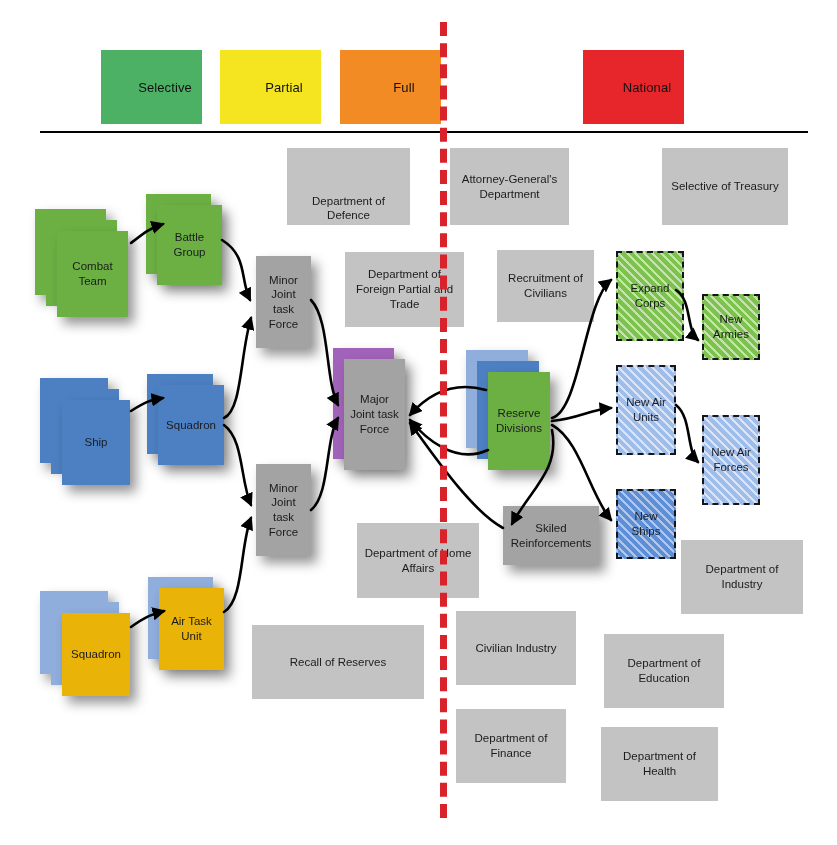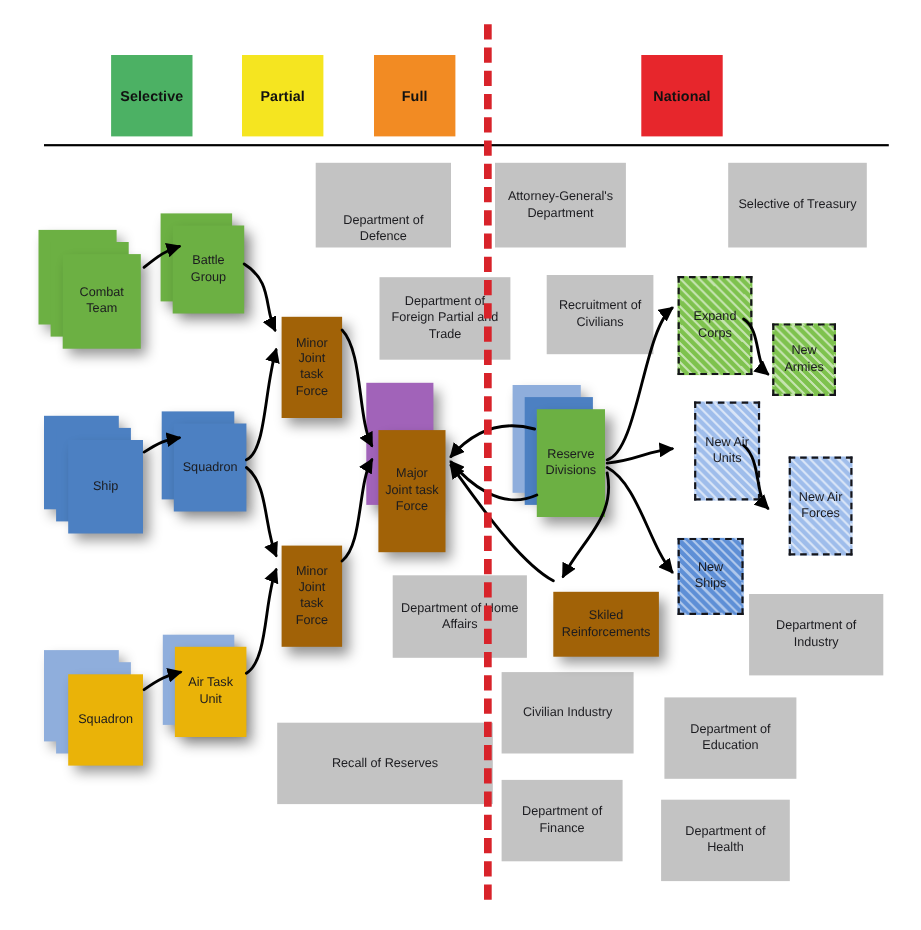--- a/index.html
+++ b/index.html
@@ -15,24 +15,25 @@
     background:#ffffff;
     overflow:hidden;
   }
 
   
   .legend-box{
     position:absolute;
     display:flex;
     align-items:center;
     justify-content:center;
-    font-weight:bold;
+    font-weight:normal;
     font-size:13px;
     color:#111111;
     letter-spacing:.1px;
+    padding-left:27px;
   }
 
   .rule{
     position:absolute;
     background:#000000;
     height:1.5px;
   }
 
   
   .divider{
@@ -62,21 +63,21 @@
     font-size:11.5px;
   }
 
   
   .card{
     box-shadow:6px 7px 11px rgba(0,0,0,.42);
   }
   .card.green{background:#6CB043;}
   .card.blue{background:#4C80C2;}
   .card.lblue{background:#eab308;}
-  .card.purple{background:#a16207;margin-top:32px;}
+  .card.purple{background:#a3a3a3;}
 
   
   .ghost{
     position:absolute;
     box-sizing:border-box;
   }
   .ghost.green{background:#6CB043;}
   .ghost.blue{background:#4C80C2;}
   .ghost.lblue{background:#8FAEDC;}
   .ghost.purple{background:#A163B9;}
@@ -89,21 +90,20 @@
   }
   .hatch.green{
     background-color:#7EC24E;
     background-image:repeating-linear-gradient(45deg,
       rgba(255,255,255,.55) 0 2px, rgba(255,255,255,0) 2px 6px);
   }
   .hatch.lblue{
     background-color:#9FBDEB;
     background-image:repeating-linear-gradient(45deg,
       rgba(255,255,255,.6) 0 2px, rgba(255,255,255,0) 2px 6px);
-    margin-left:15px;
   }
   .hatch.blue{
     background-color:#5E8FD6;
     background-image:repeating-linear-gradient(45deg,
       rgba(255,255,255,.5) 0 2px, rgba(255,255,255,0) 2px 6px);
   }
 
   #arrows{
     position:absolute;
     left:0; top:0;
@@ -180,21 +180,21 @@
       </div>
       <div class="node dept" style="left: 497px; top: 250px; width: 97px; height: 72px;">
         <span>Recruitment of Civilians</span>
       </div>
       <div class="node dept" style="left: 357px; top: 523px; width: 122px; height: 75px;">
         <span>Department of Home Affairs</span>
       </div>
       <div class="node dept" style="left: 681px; top: 540px; width: 122px; height: 74px;">
         <span>Department of Industry</span>
       </div>
-      <div class="node dept" style="left: 252px; top: 625px; width: 196px; height: 74px; margin-top: 32px;">
+      <div class="node dept" style="left: 252px; top: 625px; width: 172px; height: 74px;">
         <span>Recall of Reserves</span>
       </div>
       <div class="node dept" style="left: 456px; top: 611px; width: 120px; height: 74px; text-align: right;">
         <span>Civilian Industry</span>
       </div>
       <div class="node dept" style="left: 604px; top: 634px; width: 120px; height: 74px;">
         <span>Department of Education</span>
       </div>
       <div class="node dept" style="left: 456px; top: 709px; width: 110px; height: 74px;">
         <span>Department of Finance</span>

